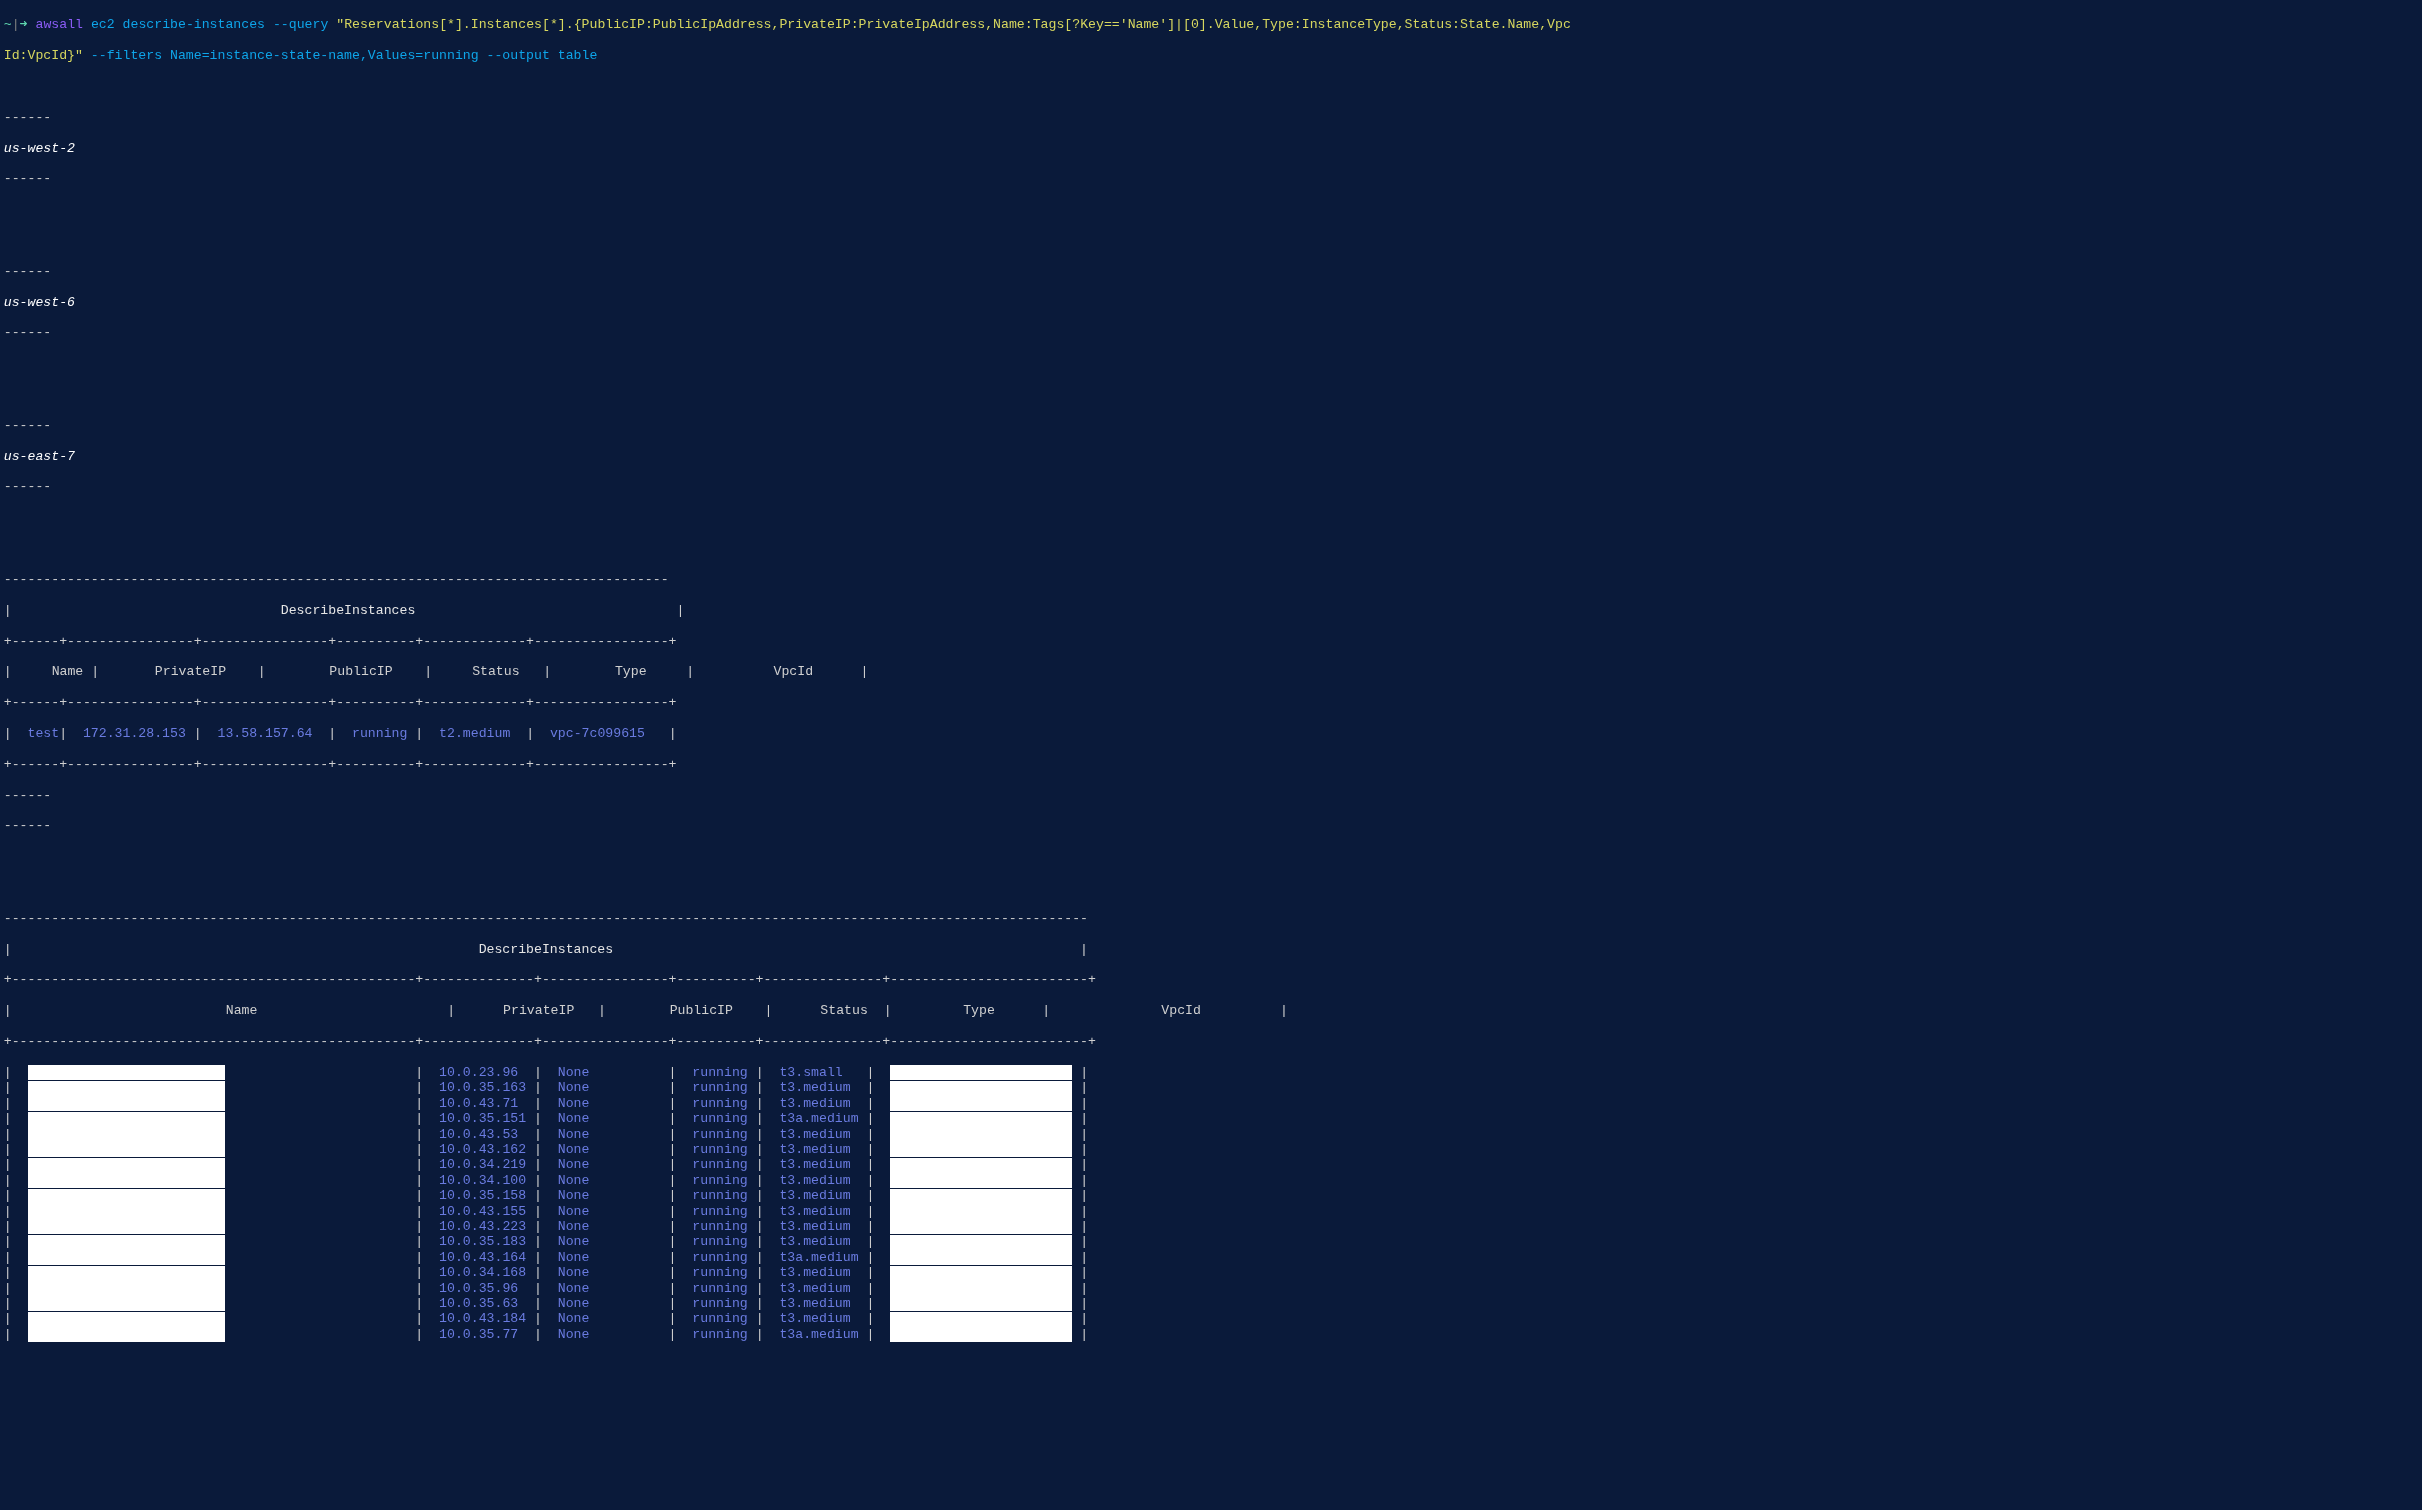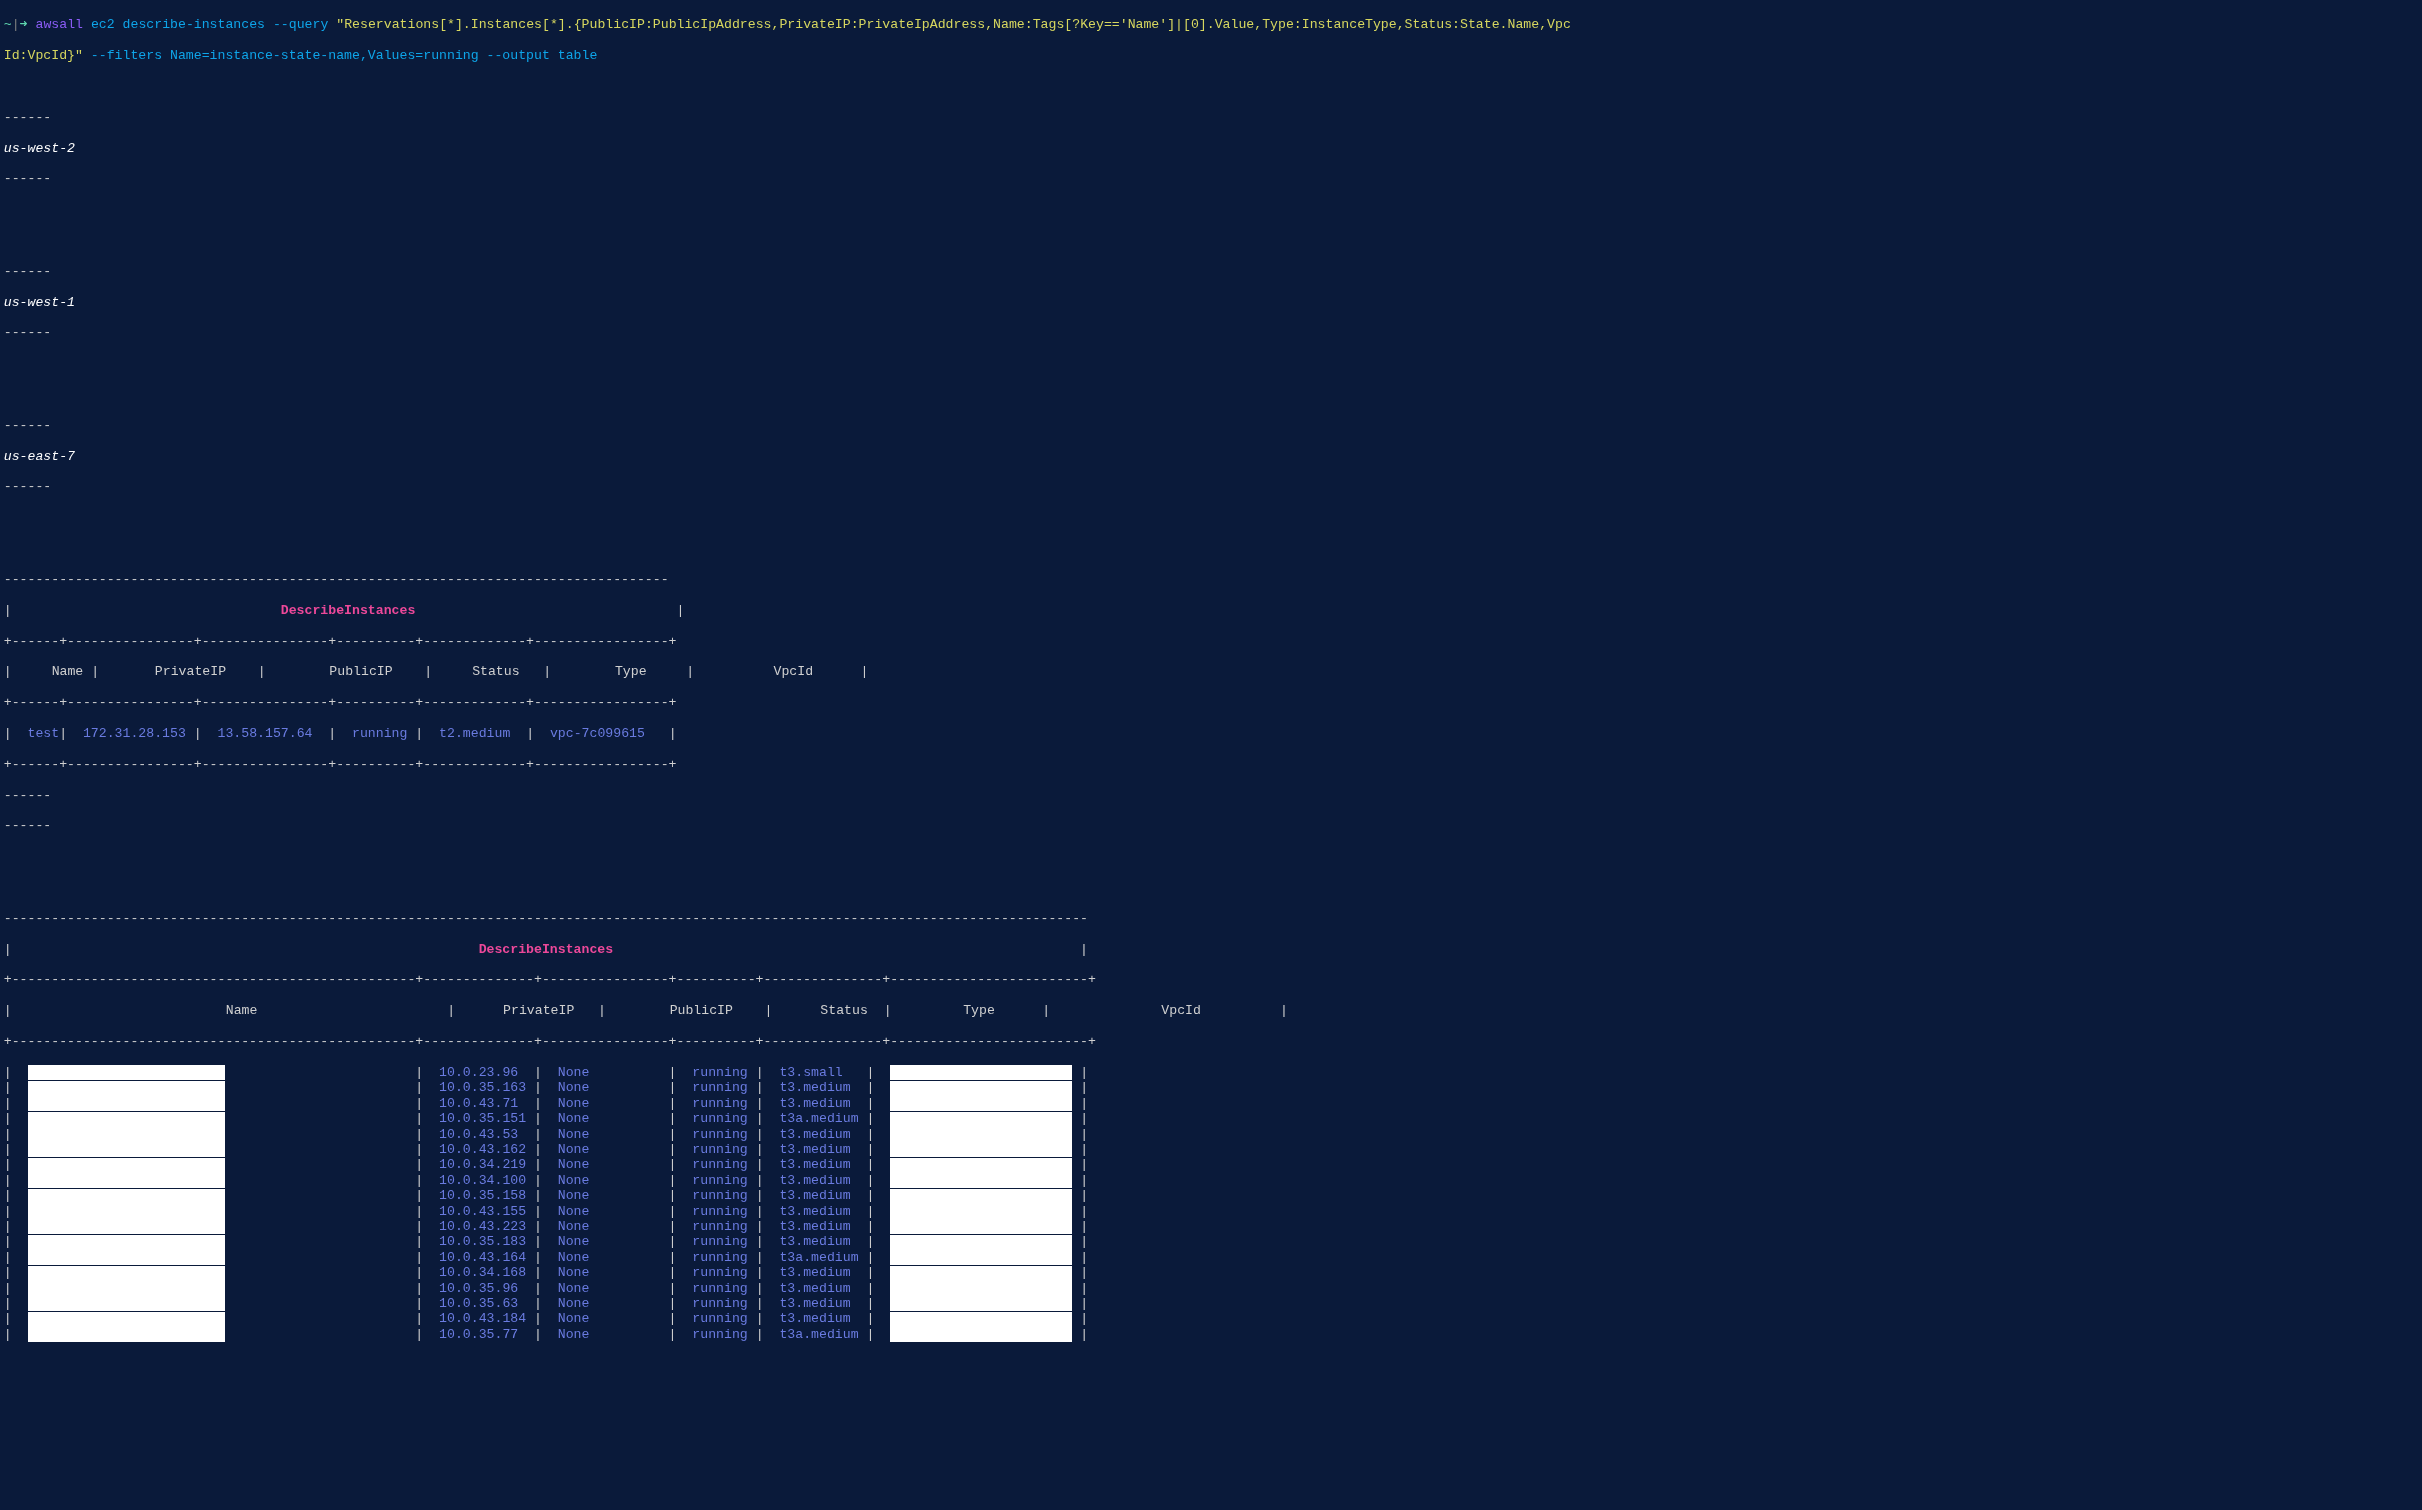--- a/index.html
+++ b/index.html
@@ -20,40 +20,40 @@
   .prompt-tilde { color: #5fd7af; }
   .prompt-pipe { color: #808080; }
   .prompt-arrow { color: #5fd7af; }
   .cmd-awsall { color: #8b5cf6; }
   .cmd-plain { color: #0ea5e9; }
   .cmd-str { color: #d7d75f; }
   .region-sep { color: #d0d0d0; }
   .region-name { color: #ffffff; font-style: italic; }
   .tbl-border { color: #d0d0d0; }
   .tbl-pipe { color: #d0d0d0; }
-  .tbl-title { color: #ec4899; font-weight: bold; }
+  .tbl-title { color: #e5e5e5; }
   .tbl-header { color: #d0d0d0; margin-left: 32px; }
   .val { color: #6a7be0; }
   .redact { display:inline-block; background:#ffffff; color:#ffffff; vertical-align:bottom; }
   .line { display:block; }
 </style>
 </head>
 <body>
 
 <div class="terminal">
 <span class="line"><span class="prompt-tilde">~</span><span class="prompt-pipe">|</span><span class="prompt-arrow">➜</span> <span class="cmd-awsall">awsall</span><span class="cmd-plain"> ec2 describe-instances --query </span><span class="cmd-str">"Reservations[*].Instances[*].{PublicIP:PublicIpAddress,PrivateIP:PrivateIpAddress,Name:Tags[?Key=='Name']|[0].Value,Type:InstanceType,Status:State.Name,Vpc</span></span>
 <span class="line"><span class="cmd-str">Id:VpcId}"</span><span class="cmd-plain"> --filters Name=instance-state-name,Values=running --output table</span></span>
 <span class="line"> </span>
 <span class="line region-sep">------</span>
 <span class="line region-name">us-west-2</span>
 <span class="line region-sep">------</span>
 <span class="line"> </span>
 <span class="line"> </span>
 <span class="line region-sep">------</span>
-<span class="line region-name">us-west-1</span>
+<span class="line region-name">us-west-6</span>
 <span class="line region-sep">------</span>
 <span class="line"> </span>
 <span class="line"> </span>
 <span class="line region-sep">------</span>
 <span class="line region-name">us-east-7</span>
 <span class="line region-sep">------</span>
 <span class="line"> </span>
 <span class="line"> </span>
 <span class="line tbl-border">------------------------------------------------------------------------------------</span>
 <span class="line"><span class="tbl-pipe">|                                  </span><span class="tbl-title">DescribeInstances</span><span class="tbl-pipe">                                 |</span></span>

